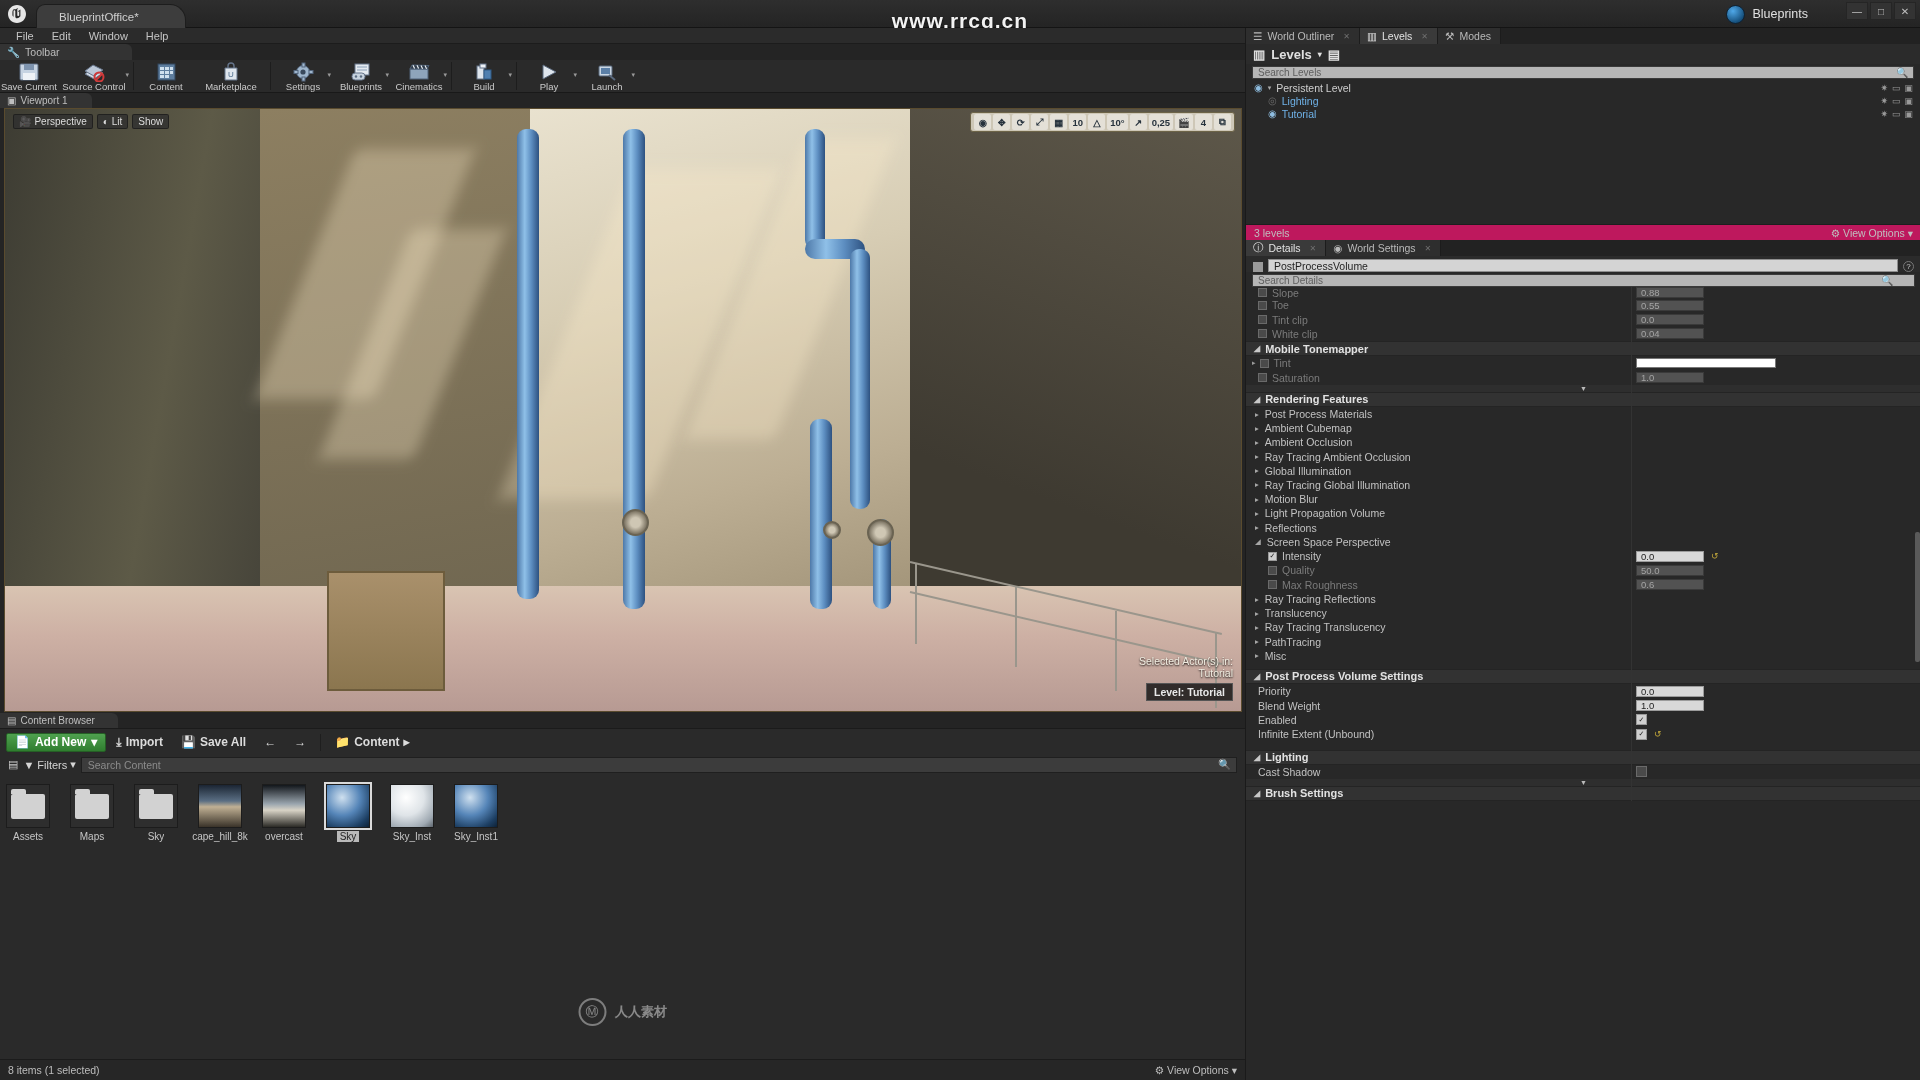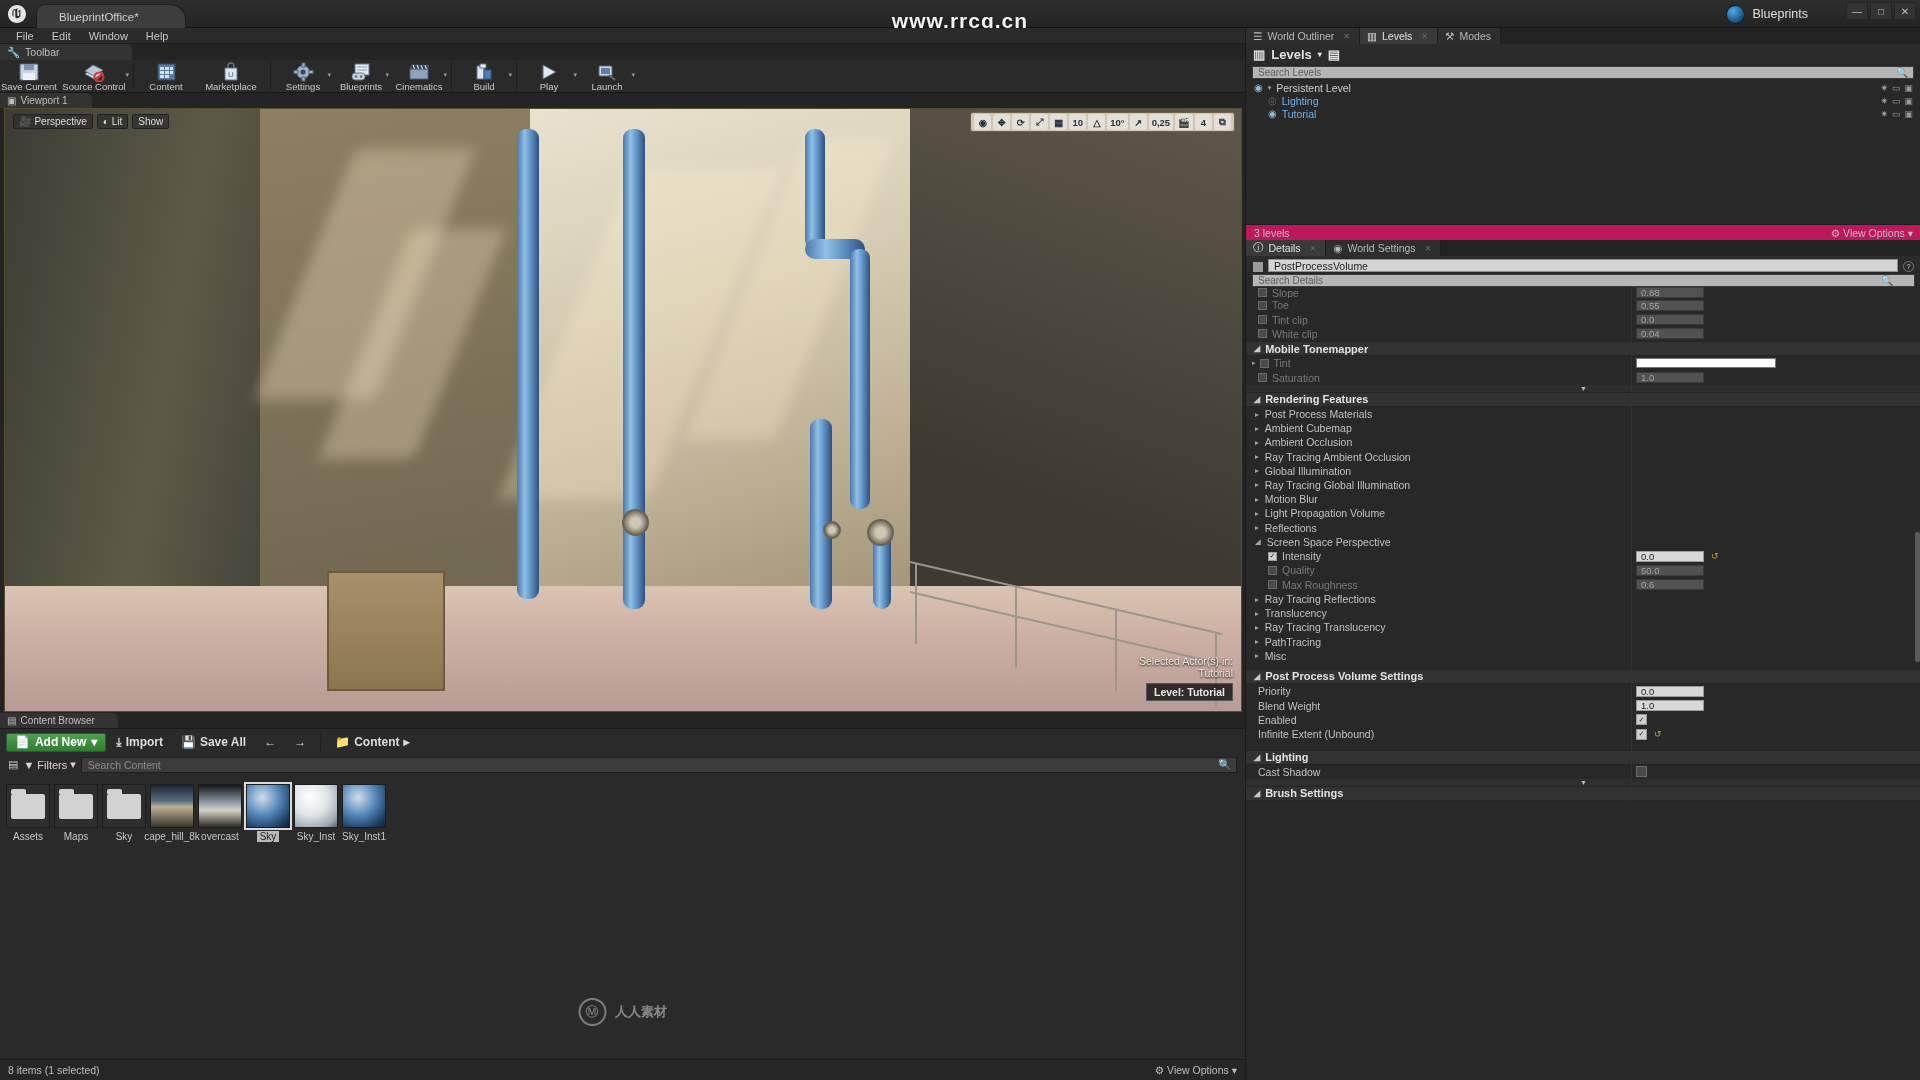--- a/index.html
+++ b/index.html
@@ -155,21 +155,21 @@
            font-size:12px; color:#dcdcdc; font-weight:bold; }
   .cb-sep{ width:1px;height:17px;background:#1e1e1e;margin:0 4px; }
   .cb-filterrow{ height:19px; display:flex; align-items:center; gap:5px; padding:0 8px; }
   .filters-btn{ display:flex;align-items:center;gap:3px; font-size:11px; color:#d5d5d5; }
   .search-box{
     flex:1; height:16px; background:#3c3c3c; border:1px solid #1f1f1f;
     display:flex;align-items:center; padding:0 6px; color:#8b8b8b; font-size:10.5px;
     position:relative;
   }
   .assets-area{ position:relative; height:272px; padding:10px 6px 0 6px; }
-  .asset-grid{ display:flex; gap:4px; }
+  .asset-grid{ display:flex; gap:20px; }
   .asset{ width:44px; display:flex; flex-direction:column; align-items:center; }
   .asset .thumb{ width:44px;height:44px; border:1px solid #1c1c1c; position:relative; overflow:hidden; }
   .asset .name{ margin-top:3px; font-size:10px; color:#c6c6c6; white-space:nowrap;
                 max-width:56px; overflow:hidden; text-overflow:ellipsis; text-align:center; }
   .asset.sel .name{ background:#b9b9b9; color:#1e1e1e; padding:0 3px; }
   .asset.sel .thumb{ outline:2px solid #dadada; }
   .folder{ width:100%;height:100%;background:#2e2e2e;display:flex;align-items:center;justify-content:center;}
   .folder i{ display:block;width:34px;height:25px;background:#d2d2d2;border-radius:2px;position:relative;}
   .folder i:before{content:"";position:absolute;left:0;top:-5px;width:15px;height:5px;background:#d2d2d2;border-radius:2px 2px 0 0;}
   .cb-status{

